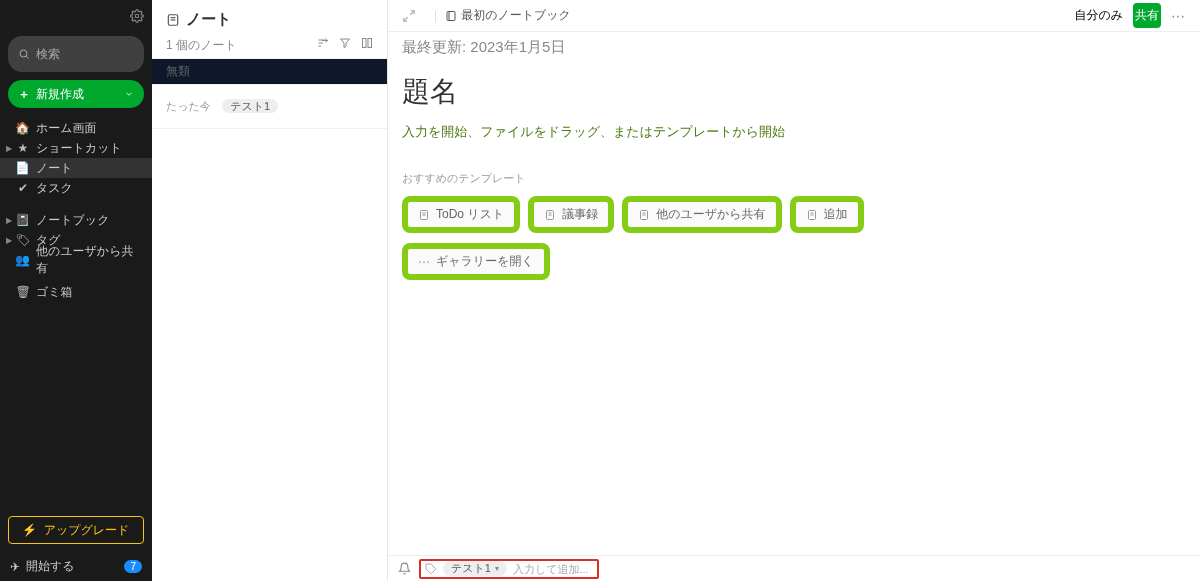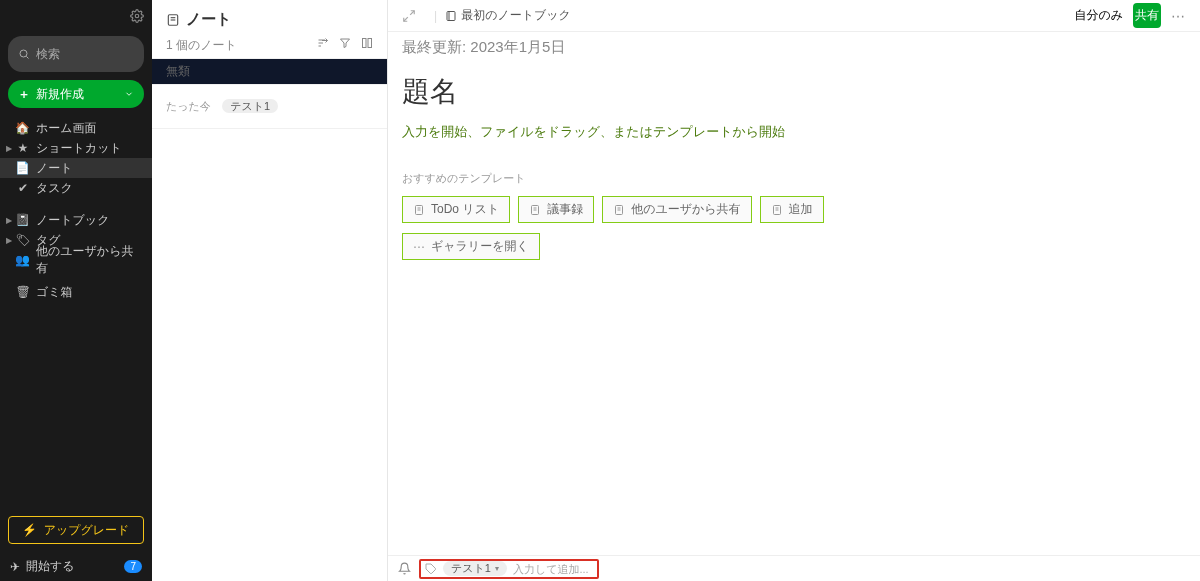--- a/index.html
+++ b/index.html
@@ -51,21 +51,21 @@
 .ed-top .right { margin-left: auto; display: flex; align-items: center; gap: 10px; }
 .ed-top .only { color: #000000; font-size: 12px; }
 .share-btn { background: #00a82d; color: #fff; border-radius: 4px; padding: 4px 2px; font-size: 12px; cursor: pointer; }
 .more { color: #888; cursor: pointer; font-size: 14px; letter-spacing: 1px; }
 .ed-updated { padding: 6px 14px; color: #888; font-size: 15px; }
 .ed-body { padding: 10px 14px; flex: 1; overflow: auto; }
 .ed-title { font-size: 28px; color: #333; margin-bottom: 12px; cursor: text; }
 .ed-placeholder { color: #4d7c0f; font-size: 13px; cursor: text; }
 .tmpl-label { margin-top: 30px; color: #999; font-size: 11px; }
 .tmpl-row { display: flex; flex-wrap: wrap; gap: 8px; margin-top: 10px; }
-.tmpl { display: flex; align-items: center; border: 1px solid #84cc16; border-radius: 0; padding: 4px 10px; font-size: 12px; color: #666; cursor: pointer; background:#fafafa;}
+.tmpl { display: flex; align-items: center; border: 6px solid #84cc16; border-radius: 8px; padding: 4px 10px; font-size: 12px; color: #666; cursor: pointer; background:#fafafa;}
 .tmpl svg, .tmpl .dots { margin-right: 6px; color: #999; }
 .ed-footer { height: 26px; border-top: 1px solid #eee; display: flex; align-items: center; padding: 0 10px; font-size: 12px; color: #888; }
 .ed-footer .bell { margin-right: 8px; cursor: pointer; }
 .tag-area { display: flex; align-items: center; border: 2px solid #d93025; border-radius: 2px; padding: 0 4px; height: 20px; }
 .tag-area .tagicon { color: #aaa; margin-right: 6px; }
 .tag-chip { background: #eee; border-radius: 9px; padding: 0 8px; font-size: 11px; color: #555; display: flex; align-items: center; margin-right: 6px; cursor: pointer; }
 .tag-chip .dd { margin-left: 4px; font-size: 8px; color: #888; }
 .tag-input { border: none; outline: none; font-size: 11px; color: #555; width: 80px; background: transparent; }
 .tag-input::placeholder { color: #aaa; }
 

